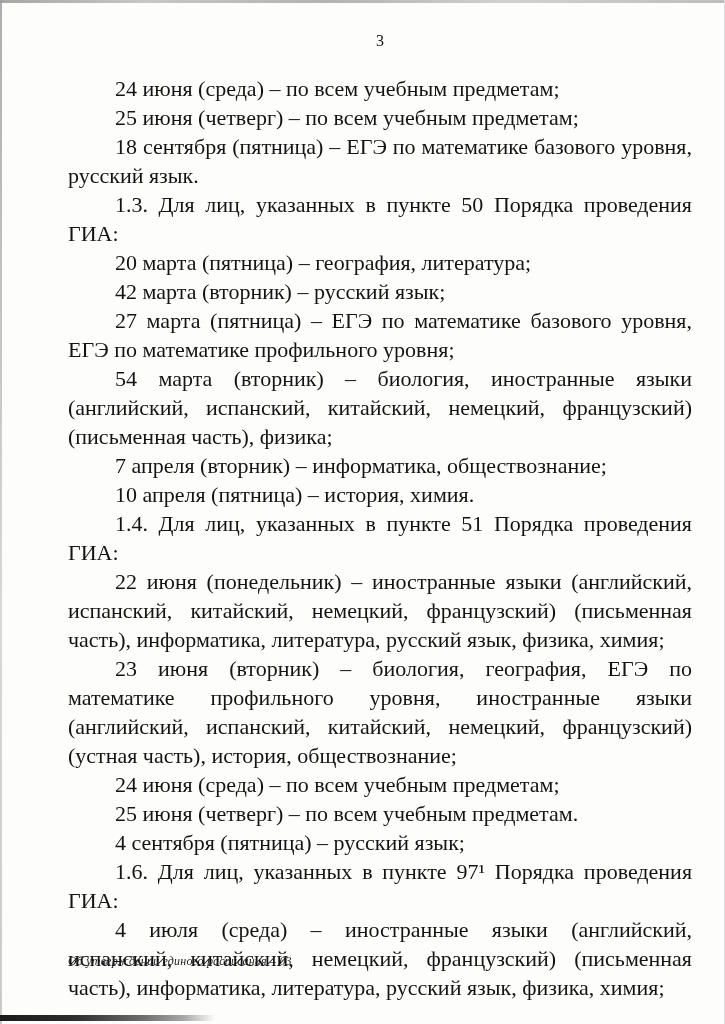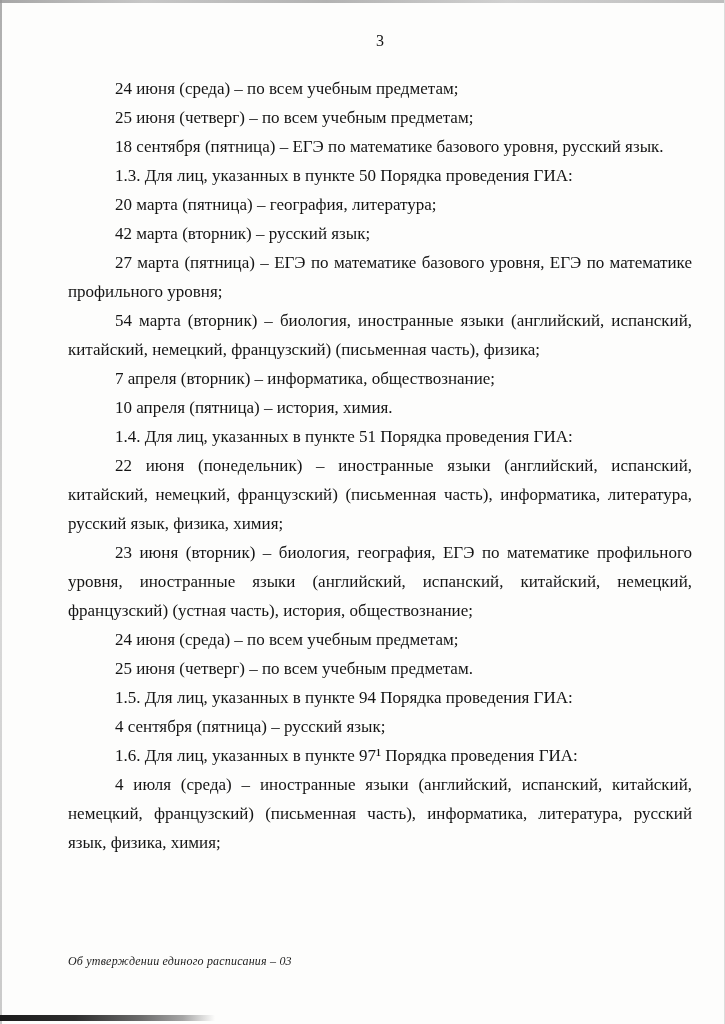--- a/index.html
+++ b/index.html
@@ -52,21 +52,21 @@
     left: 68px;
     width: 624px;
     text-align: center;
     font-size: 16px;
   }
   .doc-body {
     position: absolute;
     top: 74px;
     left: 68px;
     width: 624px;
-    font-size: 17px;
+    font-size: 22px;
     line-height: 29px;
   }
   .doc-body p {
     margin: 0;
     text-indent: 47px;
     text-align: justify;
     text-justify: inter-word;
   }
   .footer-note {
     position: absolute;
@@ -97,21 +97,20 @@
     <p>42 марта (вторник) – русский язык;</p>
     <p>27 марта (пятница) – ЕГЭ по математике базового уровня, ЕГЭ по математике профильного уровня;</p>
     <p>54 марта (вторник) – биология, иностранные языки (английский, испанский, китайский, немецкий, французский) (письменная часть), физика;</p>
     <p>7 апреля (вторник) – информатика, обществознание;</p>
     <p>10 апреля (пятница) – история, химия.</p>
     <p>1.4. Для лиц, указанных в пункте 51 Порядка проведения ГИА:</p>
     <p>22 июня (понедельник) – иностранные языки (английский, испанский, китайский, немецкий, французский) (письменная часть), информатика, литература, русский язык, физика, химия;</p>
     <p>23 июня (вторник) – биология, география, ЕГЭ по математике профильного уровня, иностранные языки (английский, испанский, китайский, немецкий, французский) (устная часть), история, обществознание;</p>
     <p>24 июня (среда) – по всем учебным предметам;</p>
     <p>25 июня (четверг) – по всем учебным предметам.</p>
-    <p>1.5. Для лиц, указанных в пункте 94 Порядка проведения ГИА:</p>
     <p>4 сентября (пятница) – русский язык;</p>
     <p>1.6. Для лиц, указанных в пункте 97¹ Порядка проведения ГИА:</p>
     <p>4 июля (среда) – иностранные языки (английский, испанский, китайский, немецкий, французский) (письменная часть), информатика, литература, русский язык, физика, химия;</p>
   </div>
 
   <div class="footer-note">Об утверждении единого расписания – 03</div>
 
   <div class="scan-bar"></div>
 </div>
 

